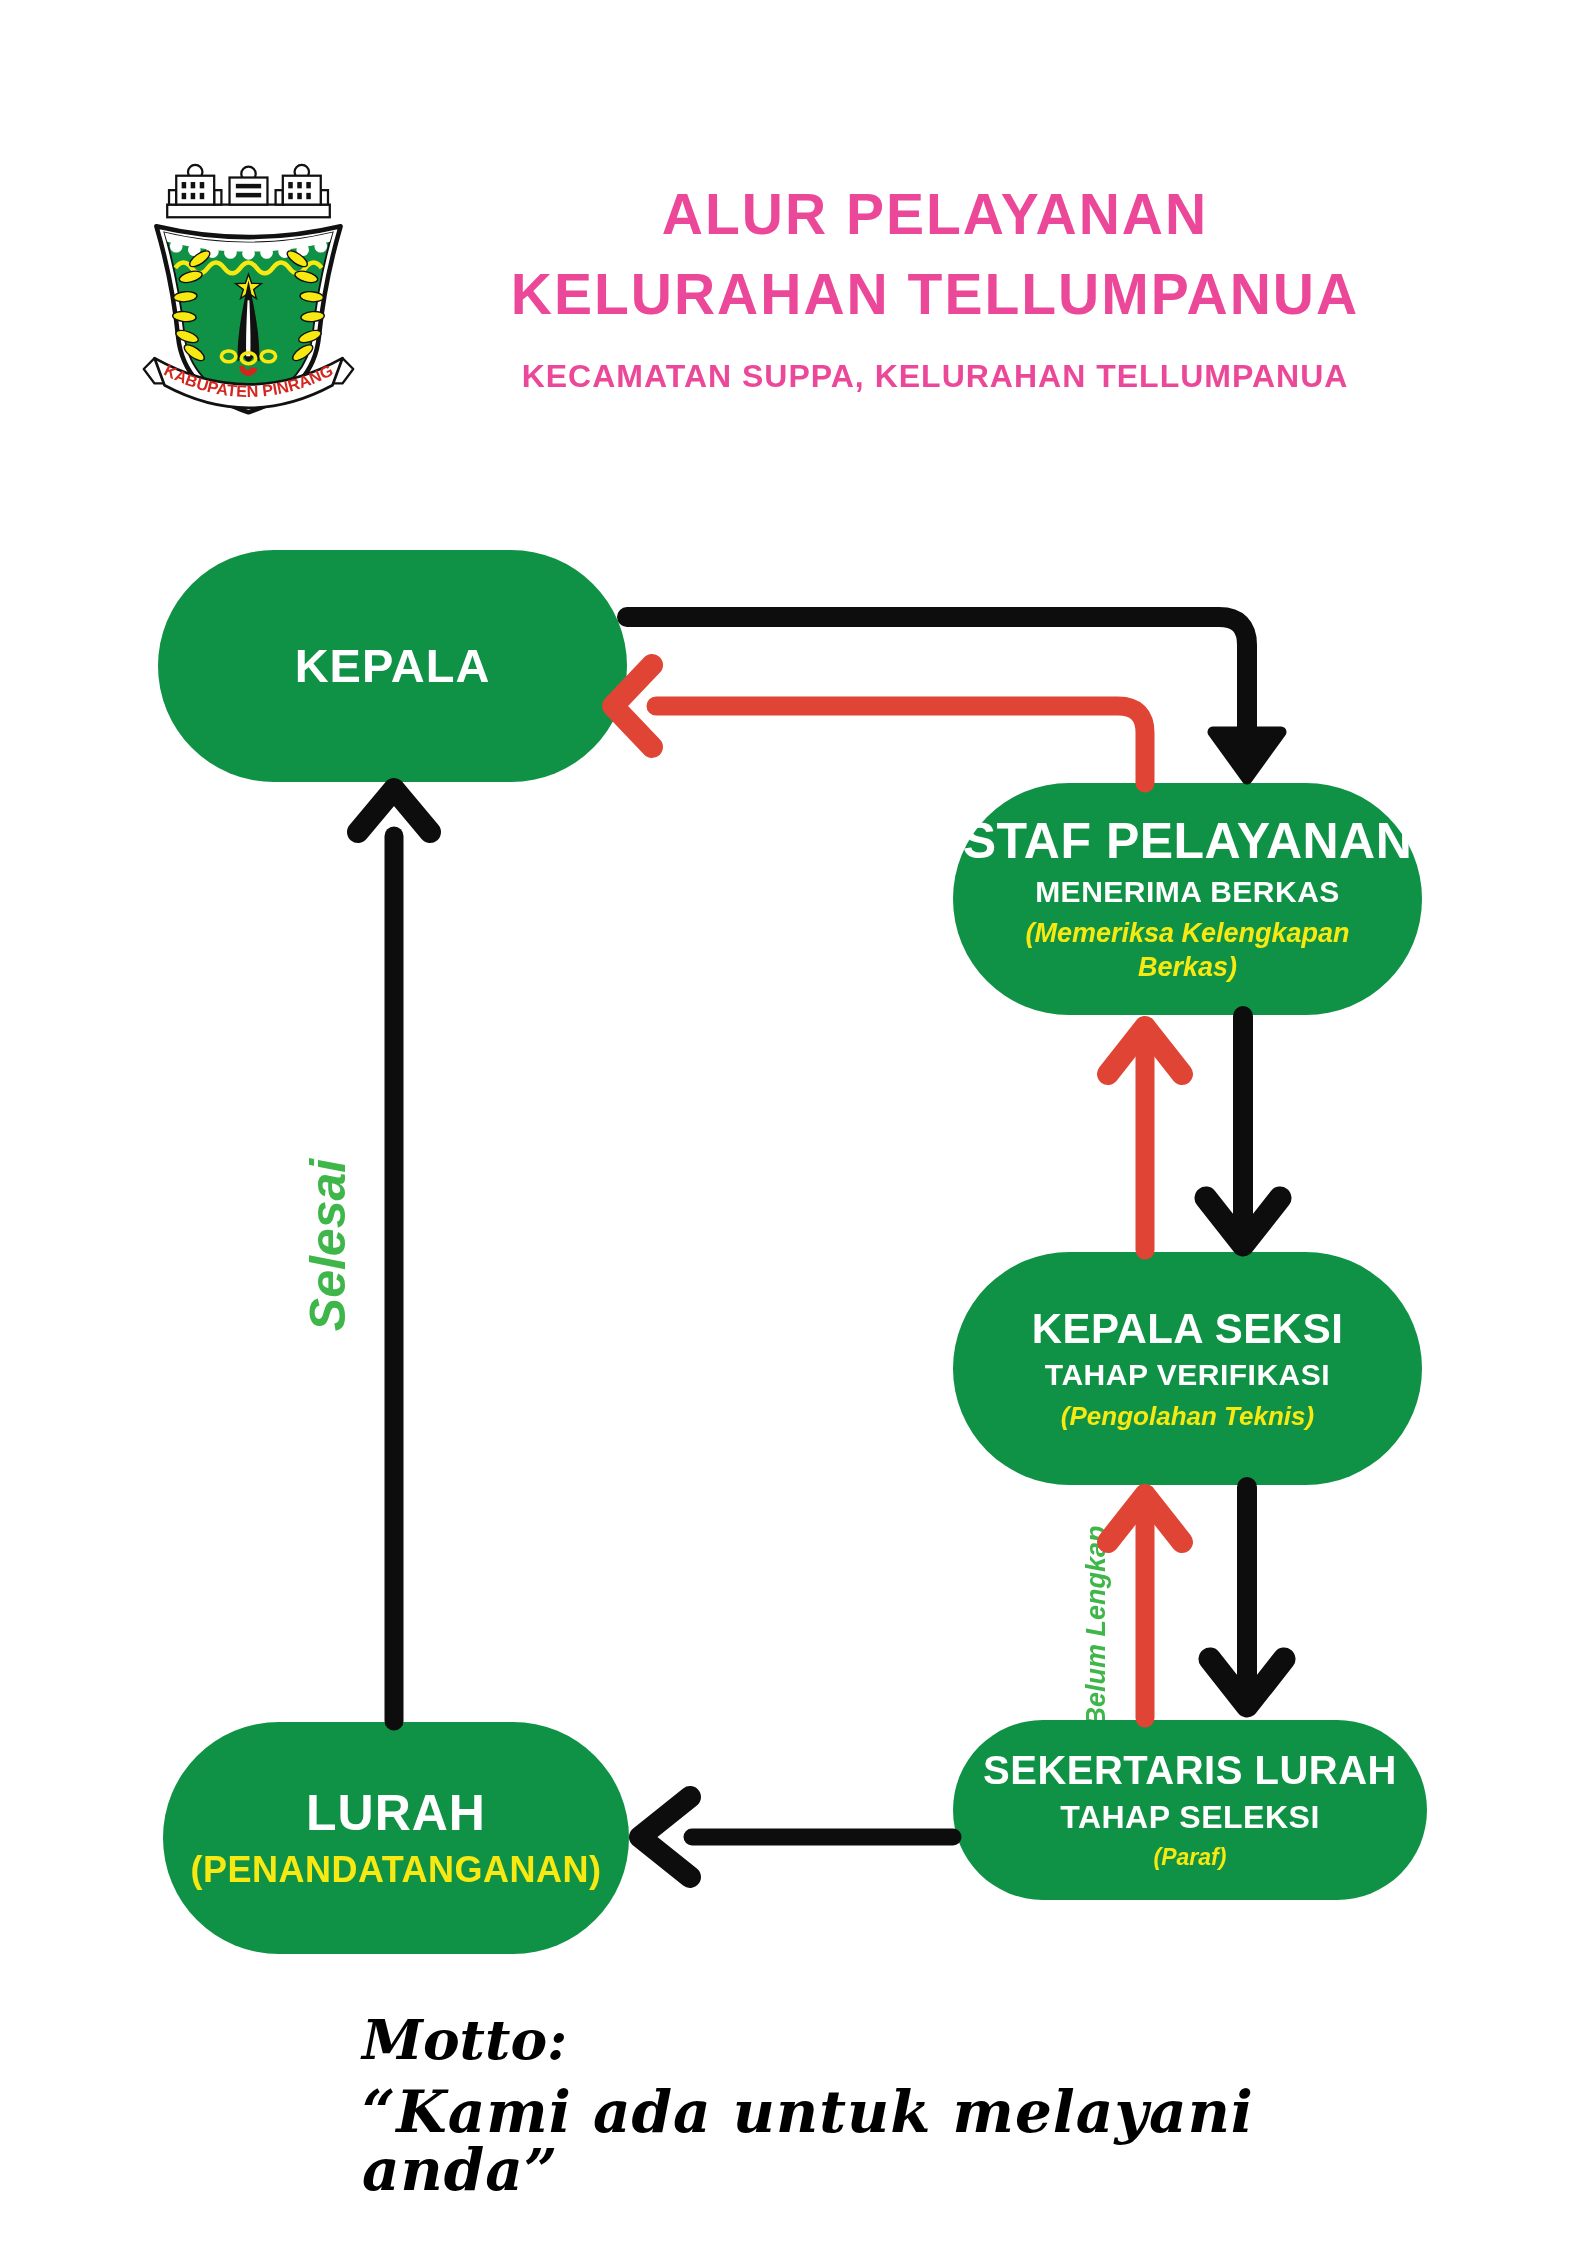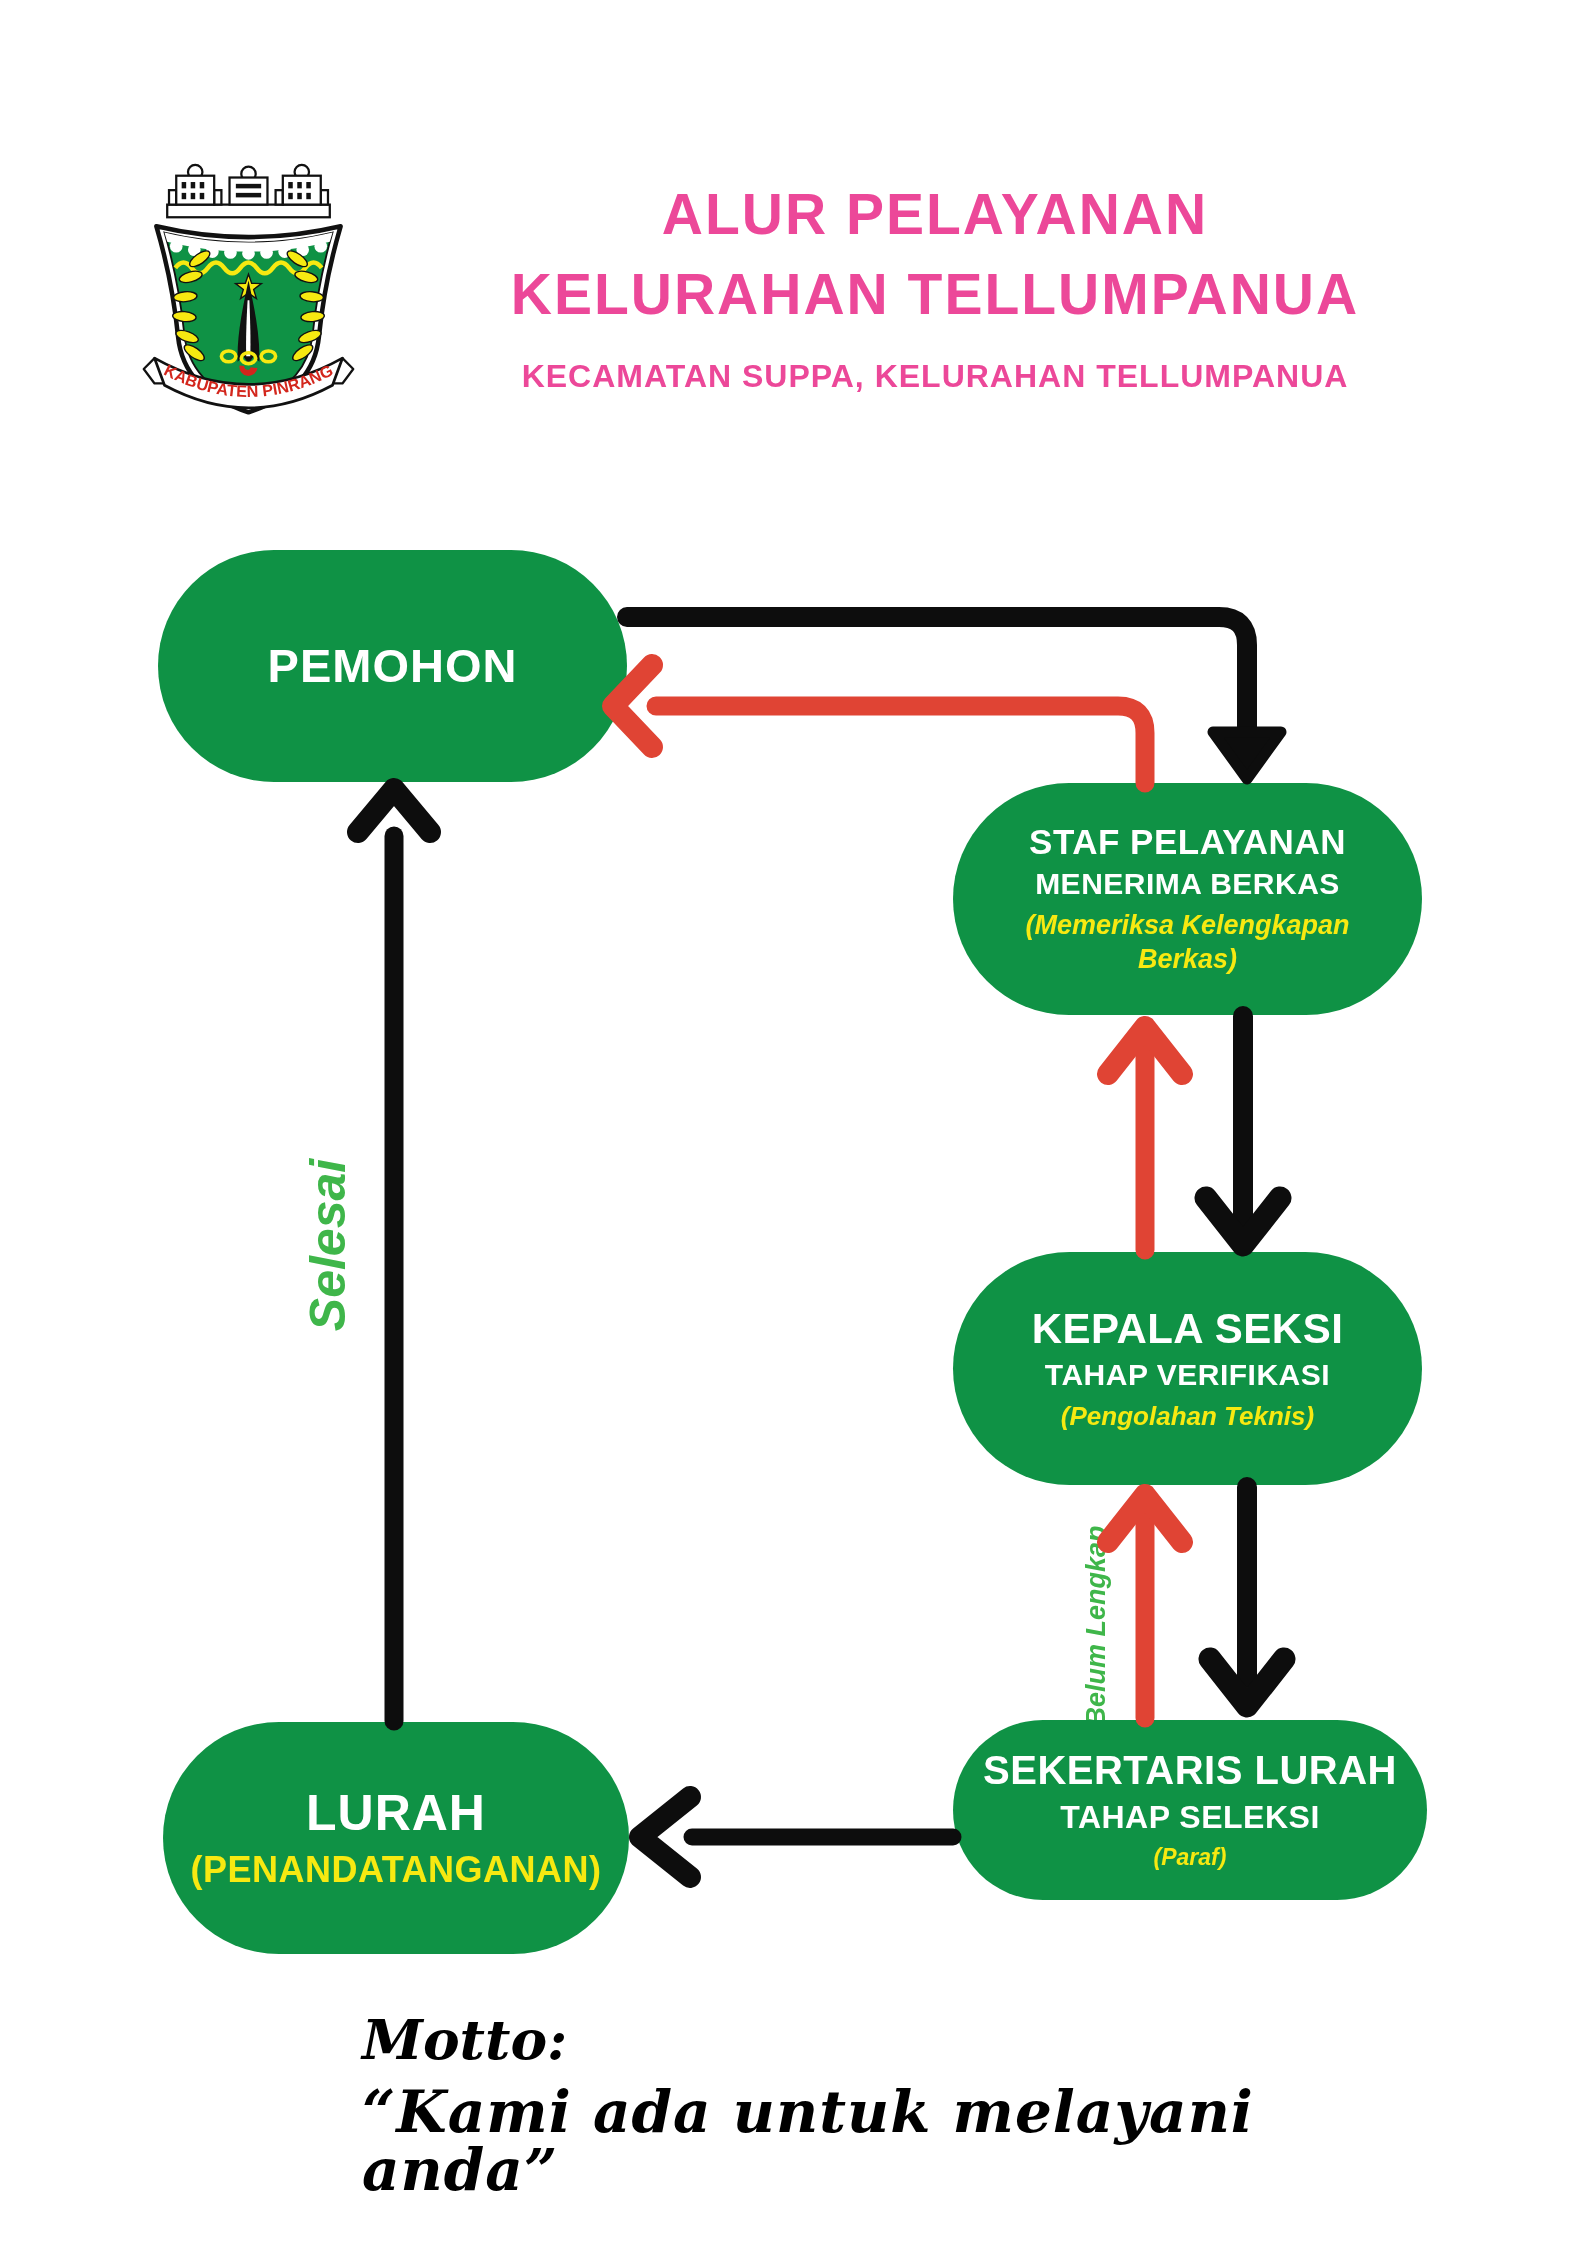--- a/index.html
+++ b/index.html
@@ -18,21 +18,21 @@
     position:absolute;background:#0F9245;border-radius:120px;color:#ffffff;
     display:flex;flex-direction:column;align-items:center;justify-content:center;
     text-align:center;font-weight:bold;z-index:2;
   }
   .node-title{line-height:1.12;letter-spacing:0.5px;}
   .node-sub{line-height:1.2;margin-top:5px;letter-spacing:0.5px;}
   .node-note{color:#F7E911;font-style:italic;line-height:1.25;margin-top:7px;}
   .n-pemohon{left:158px;top:550px;width:469px;height:232px;}
   .n-pemohon .node-title{font-size:47px;letter-spacing:1px;}
   .n-staf{left:953px;top:783px;width:469px;height:232px;}
-  .n-staf .node-title{font-size:35px;}
+  .n-staf .node-title{font-size:50px;}
   .n-staf .node-sub{font-size:30px;}
   .n-staf .node-note{font-size:27px;max-width:330px;}
   .n-kepala{left:953px;top:1252px;width:469px;height:233px;}
   .n-kepala .node-title{font-size:42px;}
   .n-kepala .node-sub{font-size:30px;}
   .n-kepala .node-note{font-size:26px;}
   .n-sekertaris{left:953px;top:1720px;width:474px;height:180px;}
   .n-sekertaris .node-title{font-size:40px;}
   .n-sekertaris .node-sub{font-size:32px;}
   .n-sekertaris .node-note{font-size:23px;}
@@ -138,21 +138,21 @@
     </g>
   </svg>
 
   <div class="title-block">
     <div class="title-line">ALUR PELAYANAN</div>
     <div class="title-line second">KELURAHAN TELLUMPANUA</div>
     <div class="subtitle-line">KECAMATAN SUPPA, KELURAHAN TELLUMPANUA</div>
   </div>
 
   <div class="node n-pemohon">
-    <div class="node-title">PEMOHON</div>
+    <div class="node-title">KEPALA</div>
   </div>
 
   <div class="node n-staf">
     <div class="node-title">STAF PELAYANAN</div>
     <div class="node-sub">MENERIMA BERKAS</div>
     <div class="node-note">(Memeriksa Kelengkapan Berkas)</div>
   </div>
 
   <div class="node n-kepala">
     <div class="node-title">KEPALA SEKSI</div>

